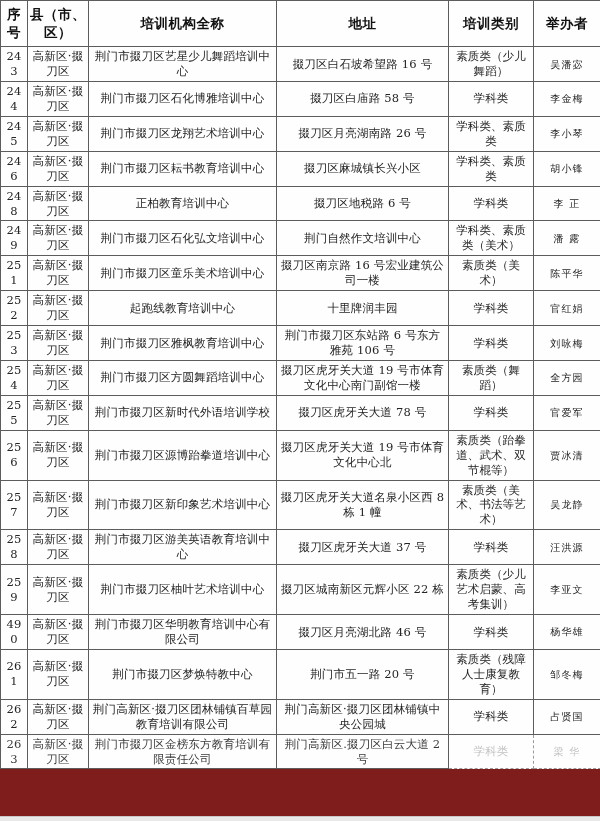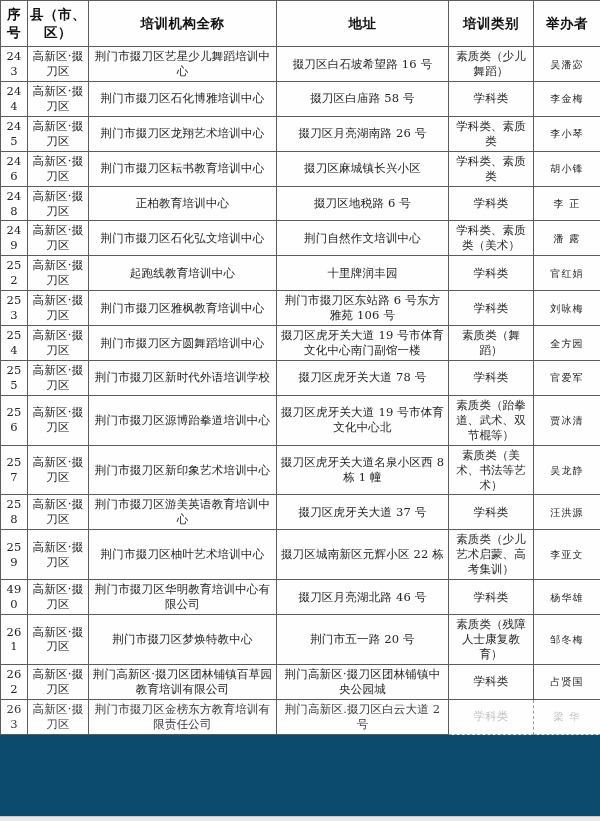--- a/index.html
+++ b/index.html
@@ -11,21 +11,21 @@
     width: 600px;
     height: 821px;
     overflow: hidden;
     font-family: "DejaVu Serif", "Liberation Serif", serif;
     color: #1b1b1b;
   }
   #doc {
     position: relative;
     width: 600px;
     height: 821px;
-    background: #0c4a6e;
+    background: #7f1d1d;
   }
   table.reg-table {
     width: 600px;
     border-collapse: collapse;
     table-layout: fixed;
     background: #fefefe;
   }
   table.reg-table col.c-seq    { width: 27px; }
   table.reg-table col.c-county { width: 61px; }
   table.reg-table col.c-name   { width: 188px; }
@@ -175,20 +175,28 @@
         </tr>
         <tr>
           <td class="seq">249</td>
           <td class="county">高新区·掇刀区</td>
           <td class="name">荆门市掇刀区石化弘文培训中心</td>
           <td class="addr">荆门自然作文培训中心</td>
           <td class="cat">学科类、素质类（美术）</td>
           <td class="host">潘 露</td>
         </tr>
         <tr>
+          <td class="seq">251</td>
+          <td class="county">高新区·掇刀区</td>
+          <td class="name">荆门市掇刀区童乐美术培训中心</td>
+          <td class="addr">掇刀区南京路 16 号宏业建筑公司一楼</td>
+          <td class="cat">素质类（美术）</td>
+          <td class="host">陈平华</td>
+        </tr>
+        <tr>
           <td class="seq">252</td>
           <td class="county">高新区·掇刀区</td>
           <td class="name">起跑线教育培训中心</td>
           <td class="addr">十里牌润丰园</td>
           <td class="cat">学科类</td>
           <td class="host">官红娟</td>
         </tr>
         <tr>
           <td class="seq">253</td>
           <td class="county">高新区·掇刀区</td>

